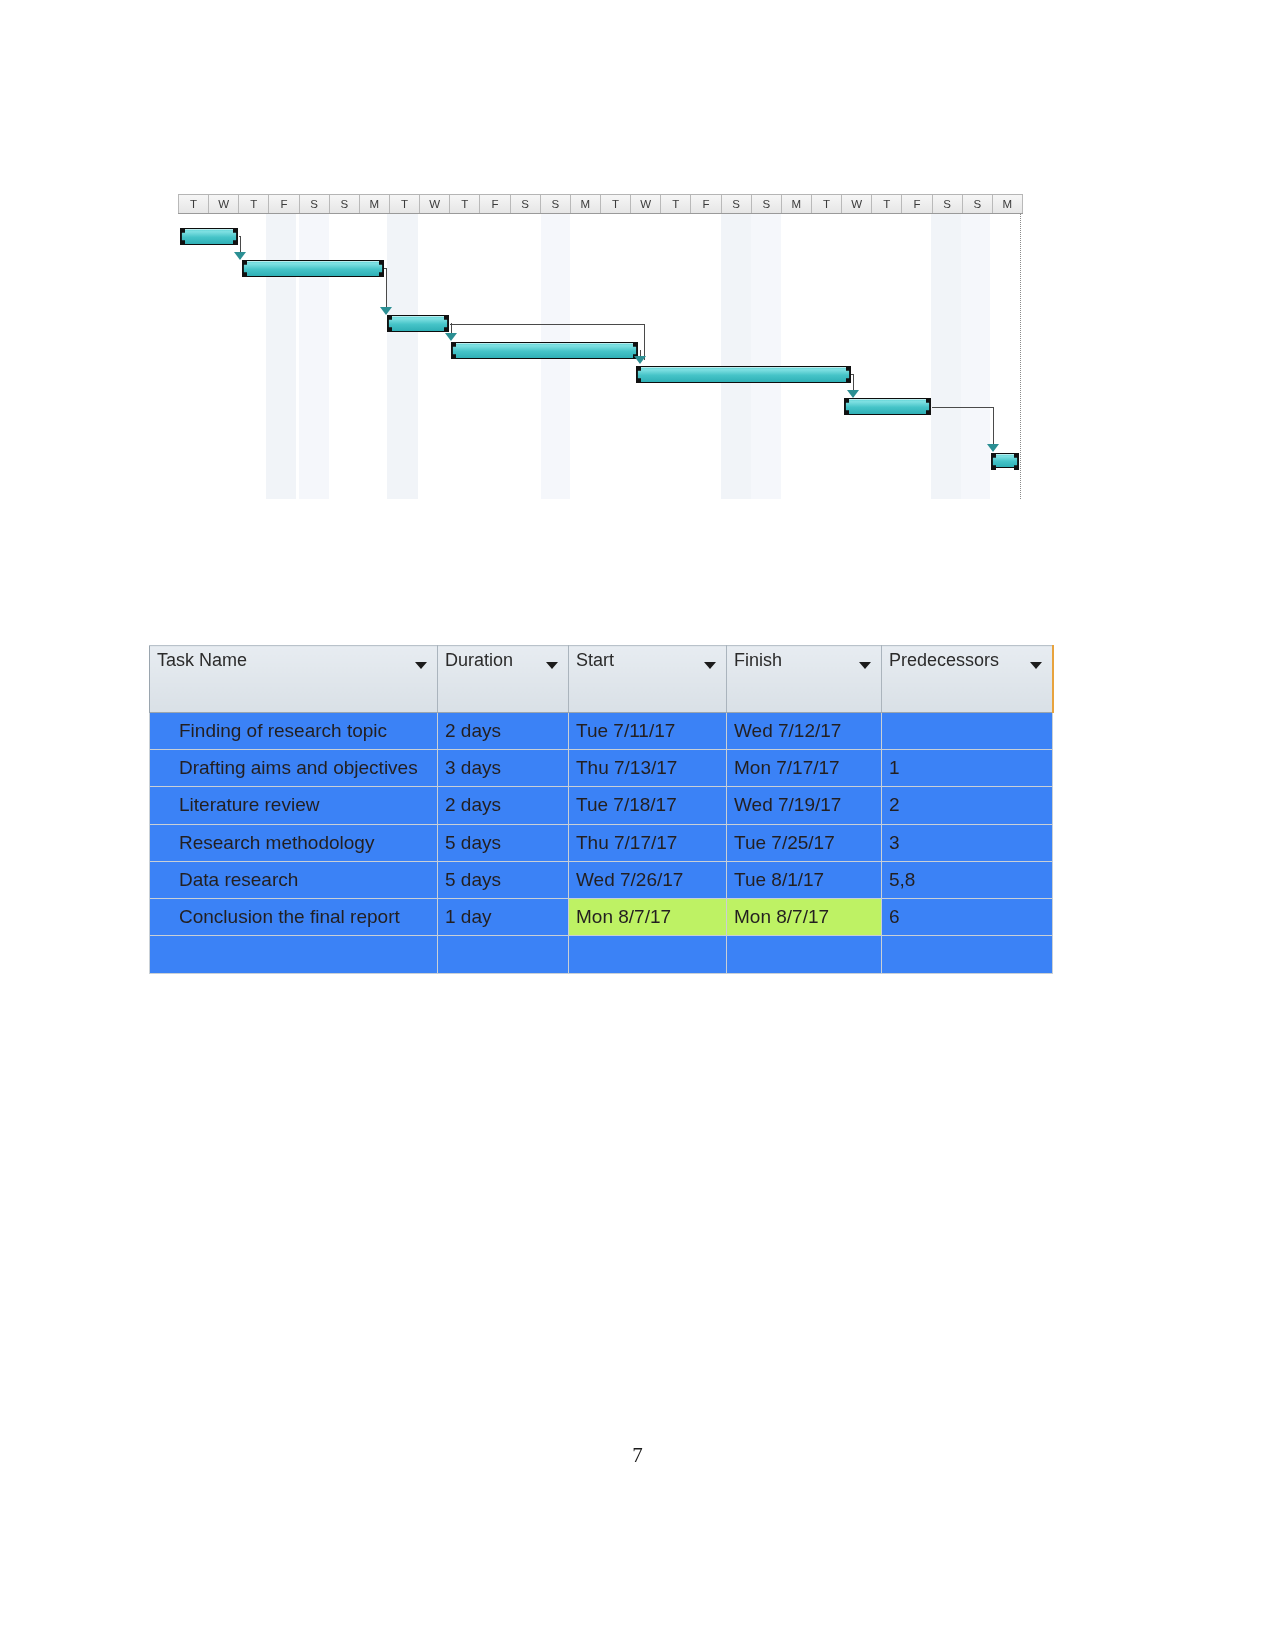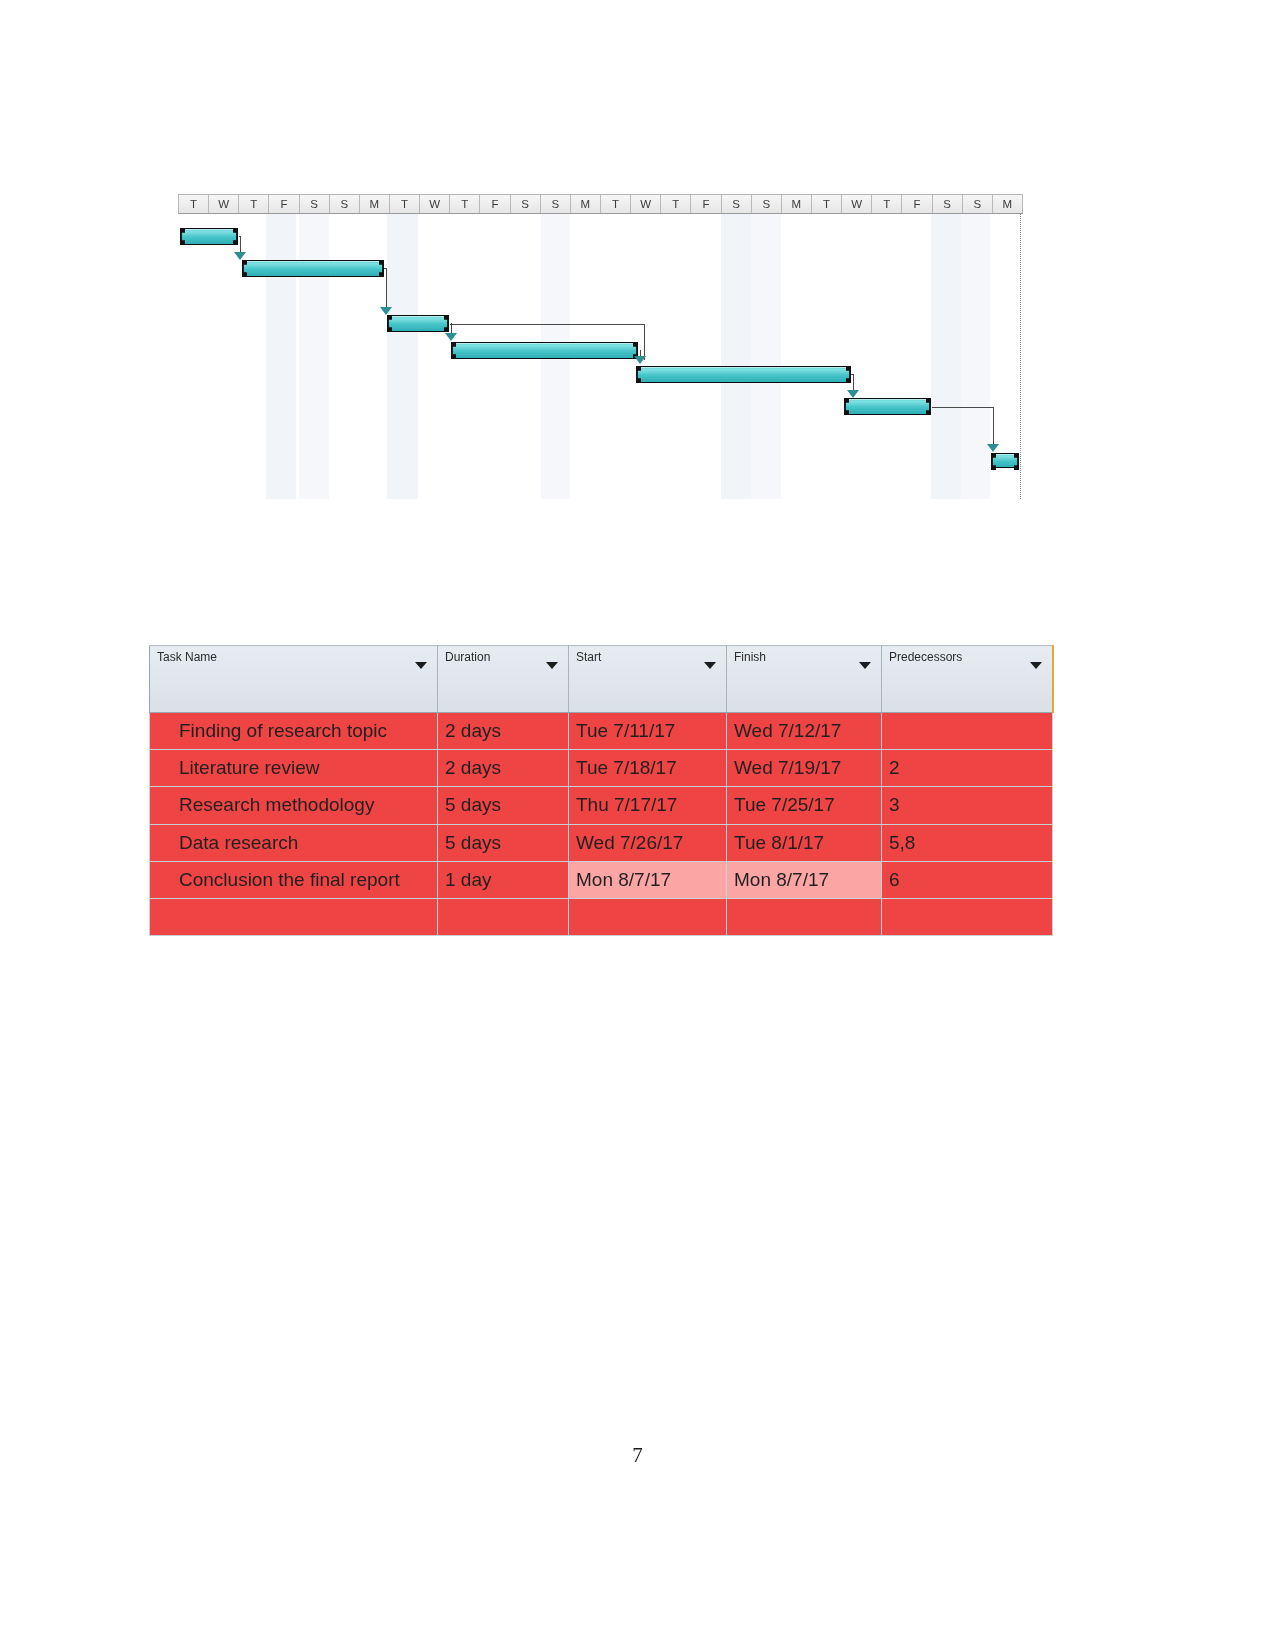--- a/index.html
+++ b/index.html
@@ -132,21 +132,21 @@
   .task-table col.c-finish   { width: 155px; }
   .task-table col.c-pred     { width: 171px; }
 
   .task-table thead th {
     background: #dfe5ea;
     background: linear-gradient(to bottom, #e7ecf1 0%, #d9e0e6 100%);
     border-right: 1px solid #aab4bd;
     border-bottom: 1px solid #9aa5ae;
     border-top: 1px solid #b9c2ca;
     font-weight: normal;
-    font-size: 12px;
+    font-size: 18px;
     color: #2b2b2b;
     text-align: left;
     padding: 4px 6px 18px 7px;
     vertical-align: top;
     position: relative;
     height: 44px;
   }
   .task-table thead th:first-child { border-left: 1px solid #9aa5ae; }
   .task-table thead th:last-child  { border-right: 2px solid #e8a33d; }
 
@@ -161,25 +161,25 @@
   }
 
   .task-table tbody td {
     border-right: 1px solid #c9d0d6;
     border-bottom: 1px solid #c9d0d6;
     font-size: 19px;
     color: #231f20;
     padding: 5px 6px 5px 7px;
     vertical-align: top;
     line-height: 1.38;
-    background: #ef4444;
+    background: #3b82f6;
   }
   .task-table tbody td:first-child { border-left: 1px solid #c9d0d6; }
   .task-table tbody td.name-cell { padding-left: 29px; }
-  .task-table tbody tr td.sel { background: #fca5a5; }
+  .task-table tbody tr td.sel { background: #bef264; }
   .task-table tbody tr.spacer td { height: 24px; }
 
   
   .page-number {
     position: absolute;
     left: 0;
     top: 1443px;
     width: 1275px;
     text-align: center;
     font-family: "Liberation Serif", serif;
@@ -303,20 +303,27 @@
   </thead>
   <tbody id="table-body">
       <tr>
         <td class="name-cell">Finding of research topic</td>
         <td>2 days</td>
         <td>Tue 7/11/17</td>
         <td>Wed 7/12/17</td>
         <td></td>
       </tr>
       <tr>
+        <td class="name-cell">Drafting aims and objectives</td>
+        <td>3 days</td>
+        <td>Thu 7/13/17</td>
+        <td>Mon 7/17/17</td>
+        <td>1</td>
+      </tr>
+      <tr>
         <td class="name-cell">Literature review</td>
         <td>2 days</td>
         <td>Tue 7/18/17</td>
         <td>Wed 7/19/17</td>
         <td>2</td>
       </tr>
       <tr>
         <td class="name-cell">Research methodology</td>
         <td>5 days</td>
         <td>Thu 7/17/17</td>

